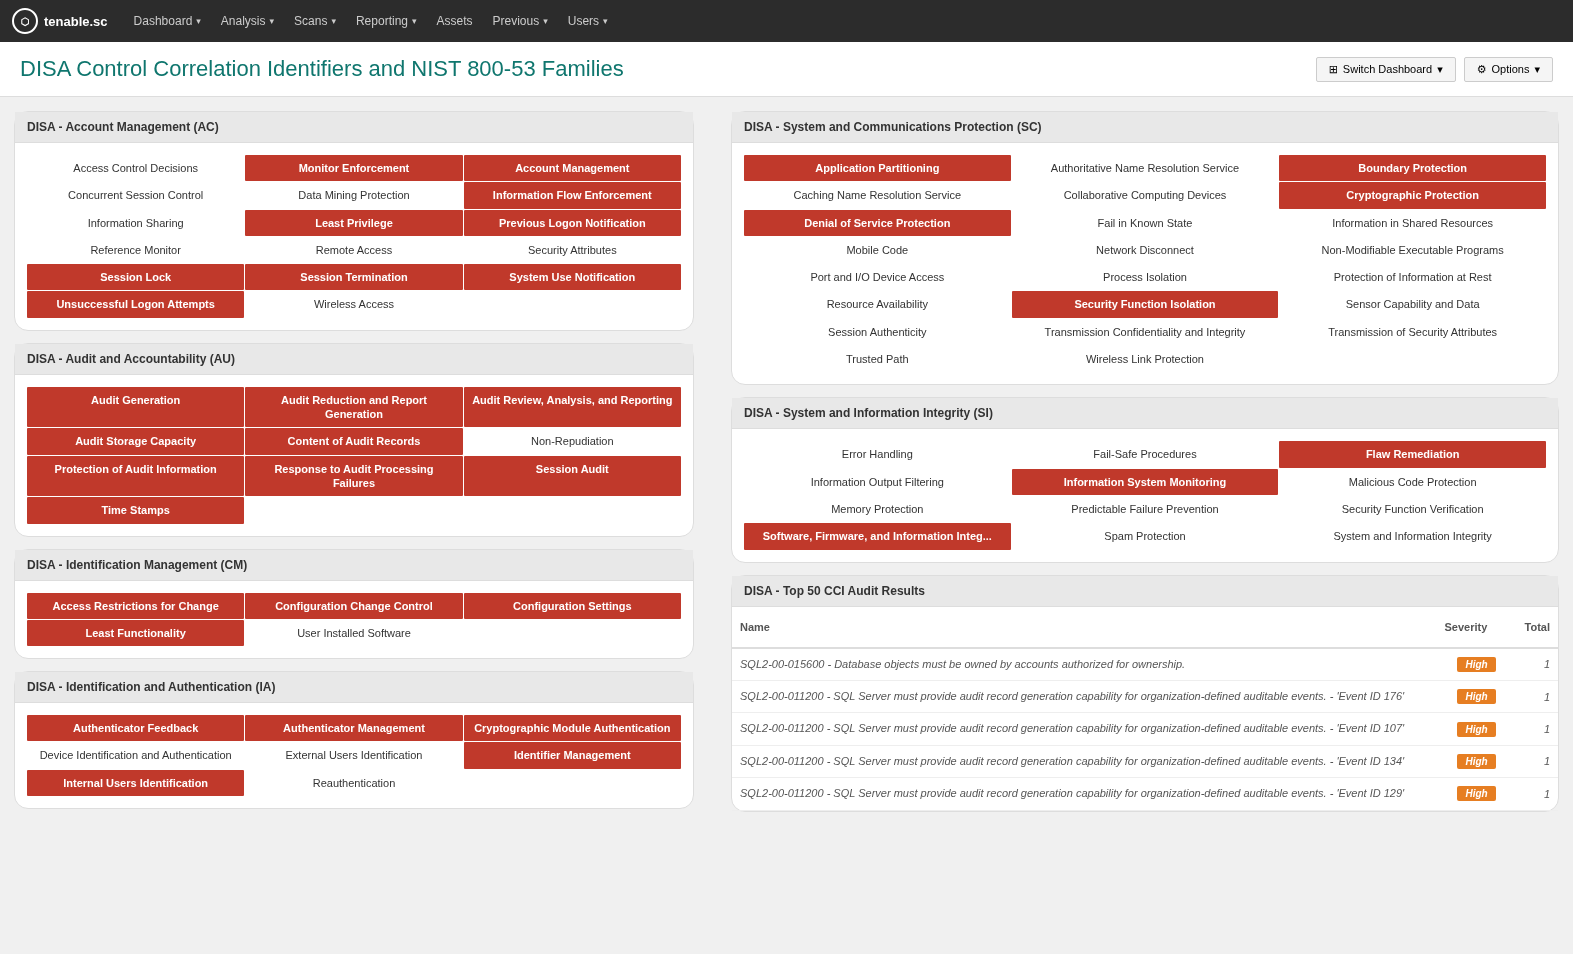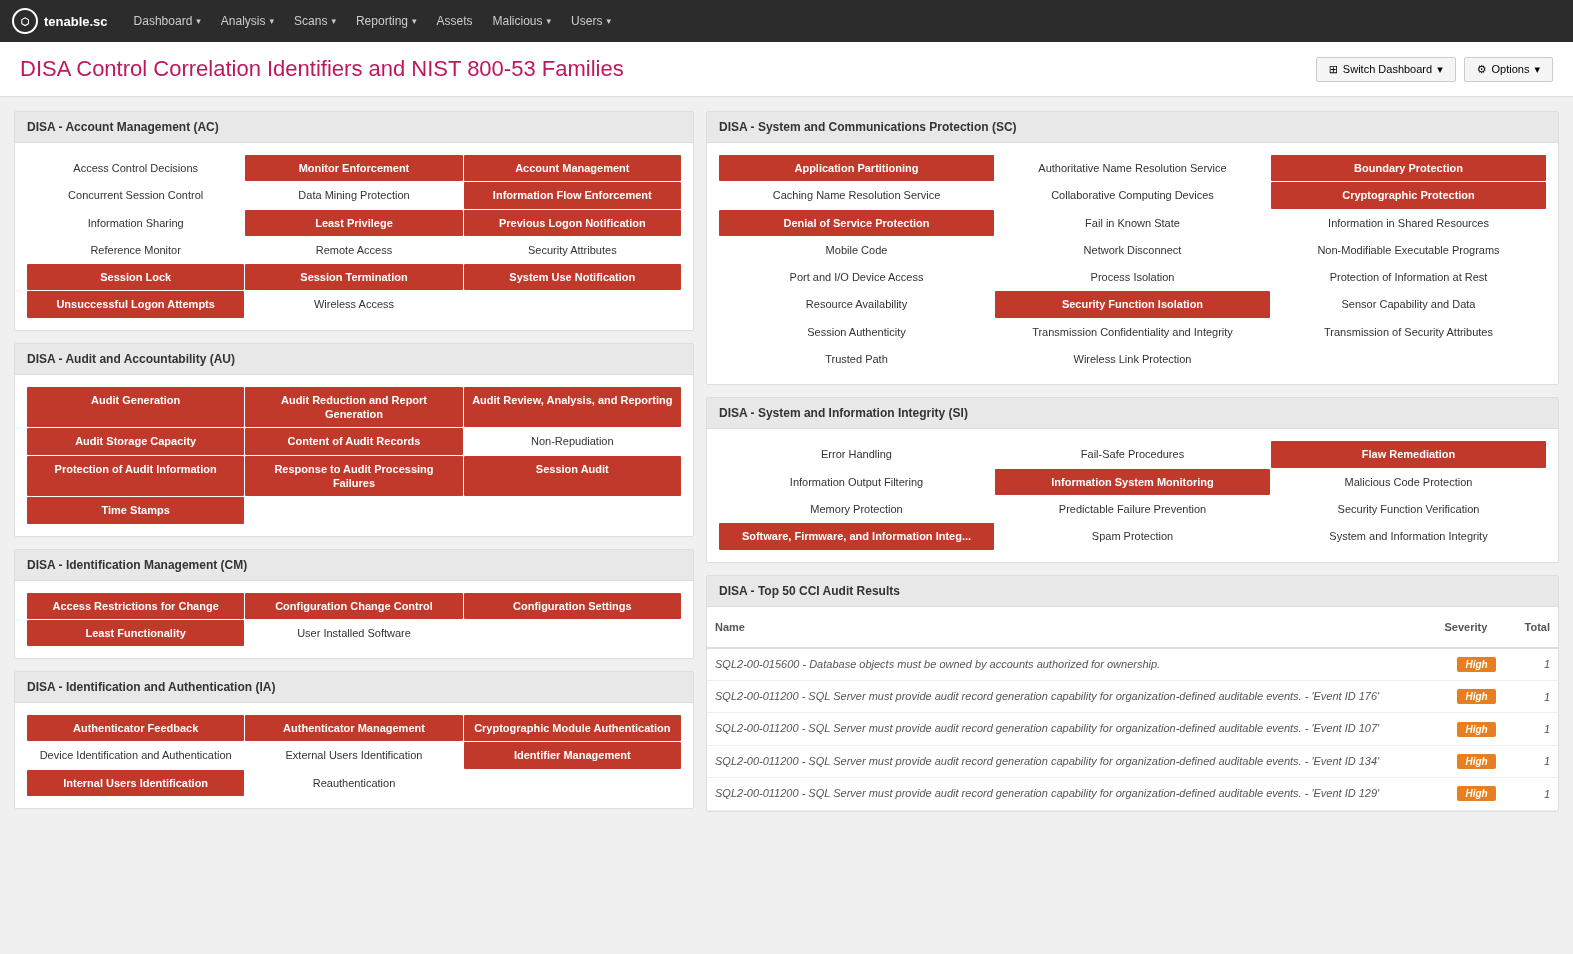--- a/index.html
+++ b/index.html
@@ -45,47 +45,47 @@
       background: #fff;
       padding: 14px 20px;
       border-bottom: 1px solid #ddd;
       display: flex;
       align-items: center;
       justify-content: space-between;
     }
     .page-title {
       font-size: 22px;
       font-weight: 300;
-      color: #be185d;
+      color: #0f766e;
     }
     .header-actions { display: flex; gap: 8px; }
     .btn-header {
       background: #f5f5f5;
       border: 1px solid #ccc;
       padding: 5px 12px;
       font-size: 11px;
       cursor: pointer;
       display: flex; align-items: center; gap: 5px;
       border-radius: 2px;
     }
 
     
     .main-content {
       display: flex;
       gap: 12px;
       padding: 14px 14px;
     }
     .left-col { flex: 0 0 680px; display: flex; flex-direction: column; gap: 12px; }
-    .right-col { flex: 1; display: flex; flex-direction: column; gap: 12px; }
+    .right-col { flex: 1; display: flex; flex-direction: column; gap: 12px; margin-left: 25px; }
 
     
     .panel {
       background: #fff;
       border: 1px solid #ddd;
-      border-radius: 2px;
+      border-radius: 14px;
     }
     .panel-header {
       background: #e8e8e8;
       padding: 8px 12px;
       font-weight: bold;
       font-size: 12px;
       color: #333;
       border-bottom: 1px solid #ddd;
     }
     .panel-body { padding: 12px; }
@@ -173,21 +173,21 @@
     <span class="arrow">▾</span>
   </div>
   <div class="nav-item">
     <span>Reporting</span>
     <span class="arrow">▾</span>
   </div>
   <div class="nav-item">
     <span>Assets</span>
   </div>
   <div class="nav-item">
-    <span>Malicious</span>
+    <span>Previous</span>
     <span class="arrow">▾</span>
   </div>
   <div class="nav-item">
     <span>Users</span>
     <span class="arrow">▾</span>
   </div>
 </nav>
 
 <div class="page-header">
   <h1 class="page-title">DISA Control Correlation Identifiers and NIST 800-53 Families</h1>

